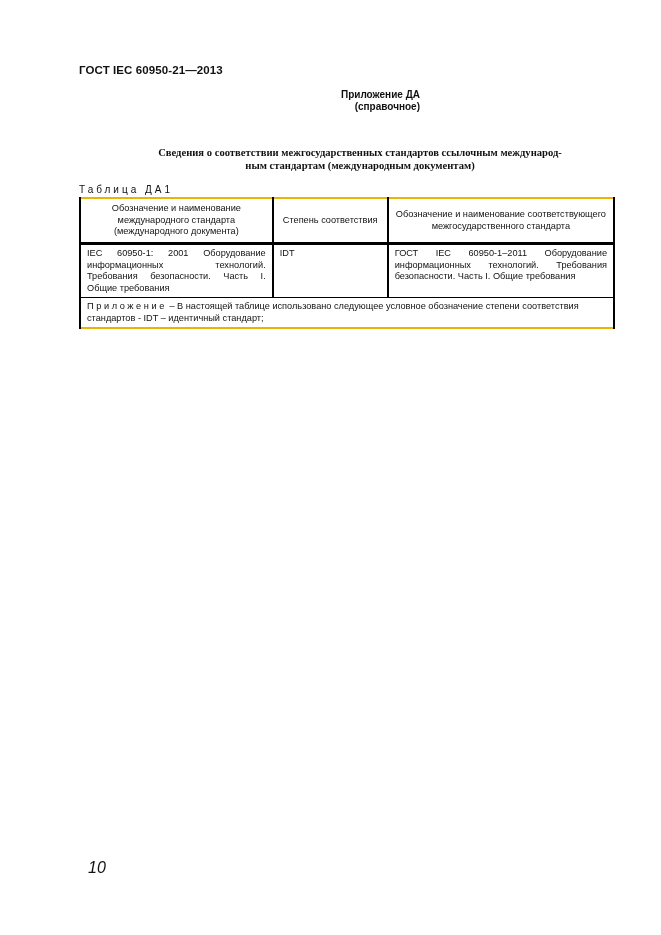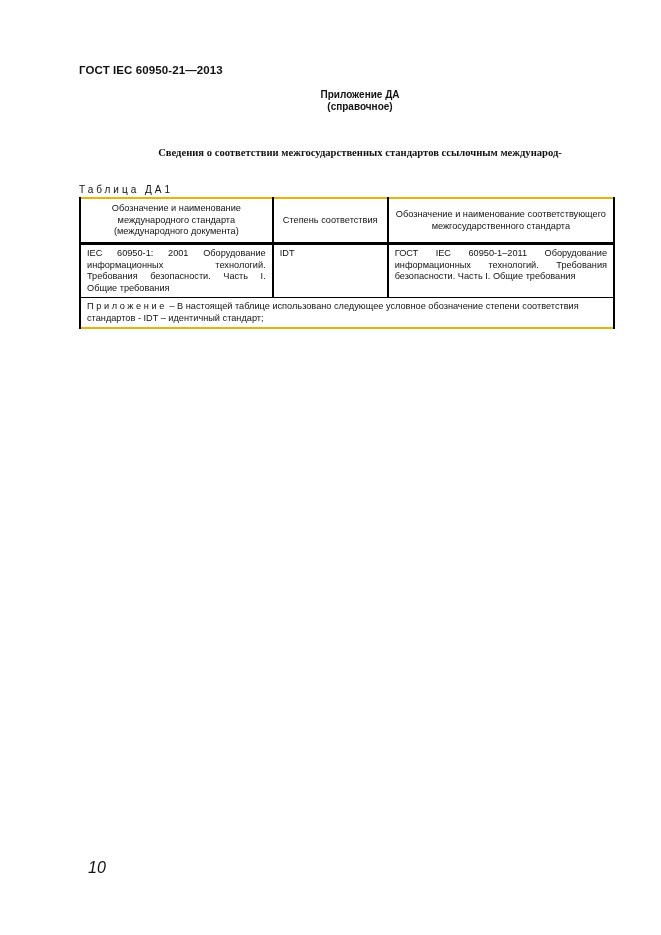--- a/index.html
+++ b/index.html
@@ -21,21 +21,21 @@
       top: 64px;
       font-size: 11.5px;
       font-weight: bold;
       letter-spacing: 0.1px;
     }
     .annex-block {
       position: absolute;
       left: 300px;
       top: 89px;
       width: 120px;
-      text-align: center;
+      text-align: right;
       font-size: 10px;
       font-weight: bold;
       line-height: 12px;
     }
     .section-title {
       position: absolute;
       left: 110px;
       top: 146px;
       width: 500px;
       text-align: center;
@@ -105,20 +105,21 @@
 
 <div class="doc-code">ГОСТ IEC 60950-21—2013</div>
 
 <div class="annex-block">
   <div>Приложение ДА</div>
   <div>(справочное)</div>
 </div>
 
 <div class="section-title">
   <div>Сведения о соответствии межгосударственных стандартов ссылочным международ-</div>
+  <div>ным стандартам (международным документам)</div>
 </div>
 
 <div class="table-caption">Таблица ДА1</div>
 
 <table class="gost-table">
   <thead>
     <tr>
       <th class="col-1">Обозначение и наименование международного стандарта (международного документа)</th>
       <th class="col-2">Степень соответствия</th>
       <th class="col-3">Обозначение и наименование соответствующего межгосударственного стандарта</th>

